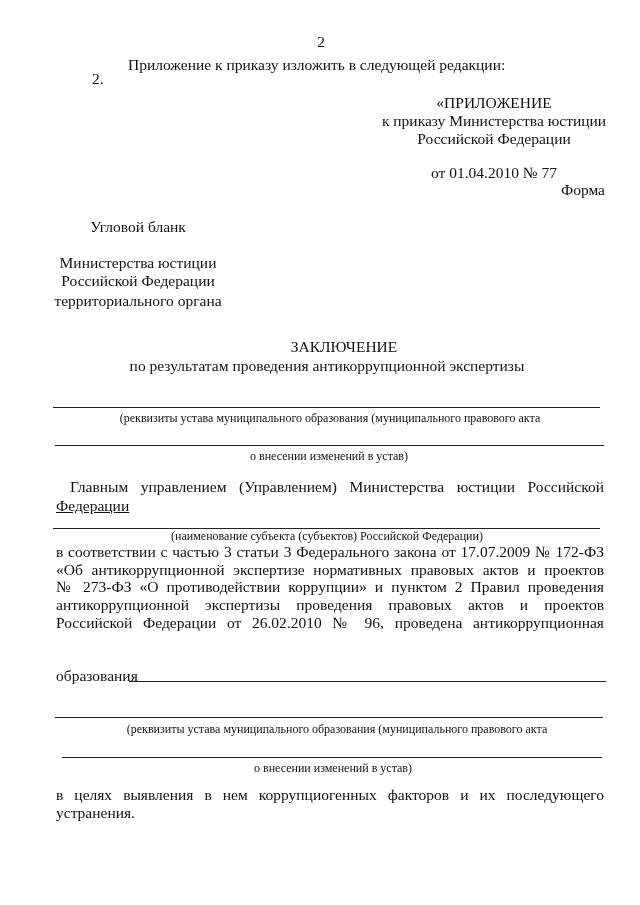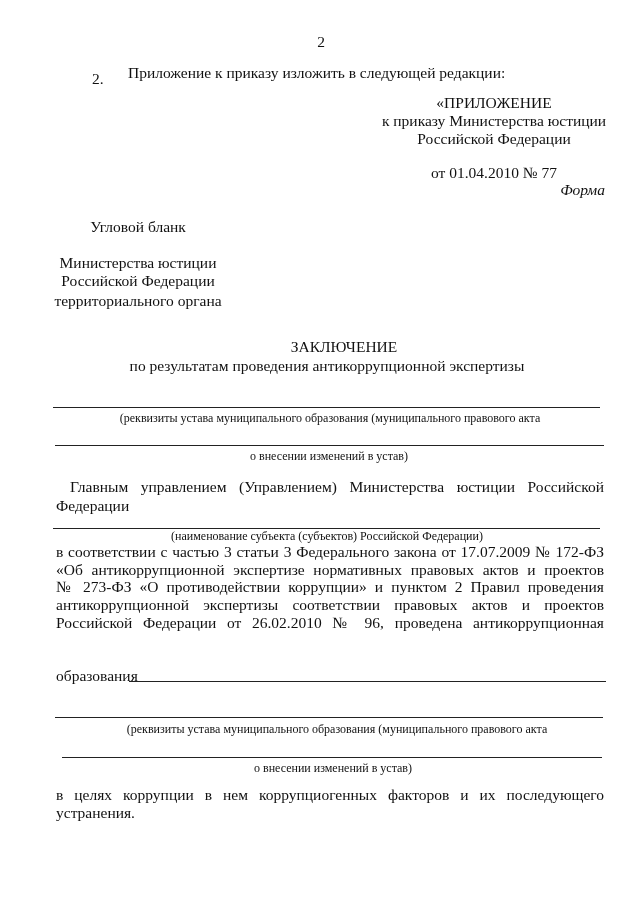--- a/index.html
+++ b/index.html
@@ -16,67 +16,67 @@
   .just .ln.last { text-align-last: left; }
 </style>
 </head>
 <body>
 
 <div>
 
   <div class="t c" style="left:321px; top:33px;">2</div>
 
   <div class="t" style="left:92px; top:70px;">2.</div>
-  <div class="t" style="left:128px; top:64px;">Приложение к приказу изложить в следующей редакции:</div>
+  <div class="t" style="left:128px; top:56px;">Приложение к приказу изложить в следующей редакции:</div>
 
   <div>
     <div class="t c" style="left:494px; top:94px;">«ПРИЛОЖЕНИЕ</div>
     <div class="t c" style="left:494px; top:112px;">к приказу Министерства юстиции</div>
     <div class="t c" style="left:494px; top:130px;">Российской Федерации</div>
     <div class="t c" style="left:494px; top:148px;margin-top:16px;">от 01.04.2010 № 77</div>
   </div>
 
-  <div class="t r" style="left:605px; top:181px;font-style:italic;">Форма</div>
+  <div class="t r" style="left:605px; top:181px;">Форма</div>
 
   <div>
     <div class="t c" style="left:138px; top:218px;">Угловой бланк</div>
     <div class="t c" style="left:138px; top:244px;margin-top:48px;">территориального органа</div>
     <div class="t c" style="left:138px; top:254px;">Министерства юстиции</div>
     <div class="t c" style="left:138px; top:272px;">Российской Федерации</div>
   </div>
 
   <div class="t c" style="left:344px; top:338px;">ЗАКЛЮЧЕНИЕ</div>
   <div class="t c" style="left:327px; top:357px;">по результатам проведения антикоррупционной экспертизы</div>
 
   <div class="rule" style="left:53px; width:547px; top:407px;"></div>
   <div class="t c small" style="left:330px; top:413px;">(реквизиты устава муниципального образования (муниципального правового акта</div>
   <div class="rule" style="left:55px; width:549px; top:445px;"></div>
   <div class="t c small" style="left:329px; top:451px;">о внесении изменений в устав)</div>
 
   <div class="just" style="top:478px;">
     <span class="ln" style="padding-left:14px;">Главным управлением (Управлением) Министерства юстиции Российской</span>
-    <span class="ln last" style="margin-top:1px;">Федерации</span>
+    <span class="ln last" style="margin-top:1px;text-decoration:underline;">Федерации</span>
   </div>
 
   <div class="rule" style="left:53px; width:547px; top:528px;"></div>
   <div class="t c small" style="left:327px; top:531px;">(наименование субъекта (субъектов) Российской Федерации)</div>
 
   <div class="just" style="top:543px;">
     <span class="ln">в соответствии с частью 3 статьи 3 Федерального закона от 17.07.2009 № 172-ФЗ</span>
     <span class="ln">«Об антикоррупционной экспертизе нормативных правовых актов и проектов</span>
     <span class="ln">№ 273-ФЗ «О противодействии коррупции» и пунктом 2 Правил проведения</span>
-    <span class="ln">антикоррупционной экспертизы соответствии правовых актов и проектов</span>
+    <span class="ln">антикоррупционной экспертизы проведения правовых актов и проектов</span>
     <span class="ln">Российской Федерации от 26.02.2010 № 96, проведена антикоррупционная</span>
   </div>
   <div class="t" style="left:56px; top:667px;">образования</div>
   <div class="rule" style="left:129px; width:477px; top:681px;"></div>
 
   <div class="rule" style="left:55px; width:548px; top:717px;"></div>
   <div class="t c small" style="left:337px; top:724px;">(реквизиты устава муниципального образования (муниципального правового акта</div>
   <div class="rule" style="left:62px; width:540px; top:757px;"></div>
   <div class="t c small" style="left:333px; top:763px;">о внесении изменений в устав)</div>
 
   <div class="just" style="top:786px;">
-    <span class="ln">в целях коррупции в нем коррупциогенных факторов и их последующего</span>
+    <span class="ln">в целях выявления в нем коррупциогенных факторов и их последующего</span>
     <span class="ln last">устранения.</span>
   </div>
 
 </div>
 
 </body></html>

